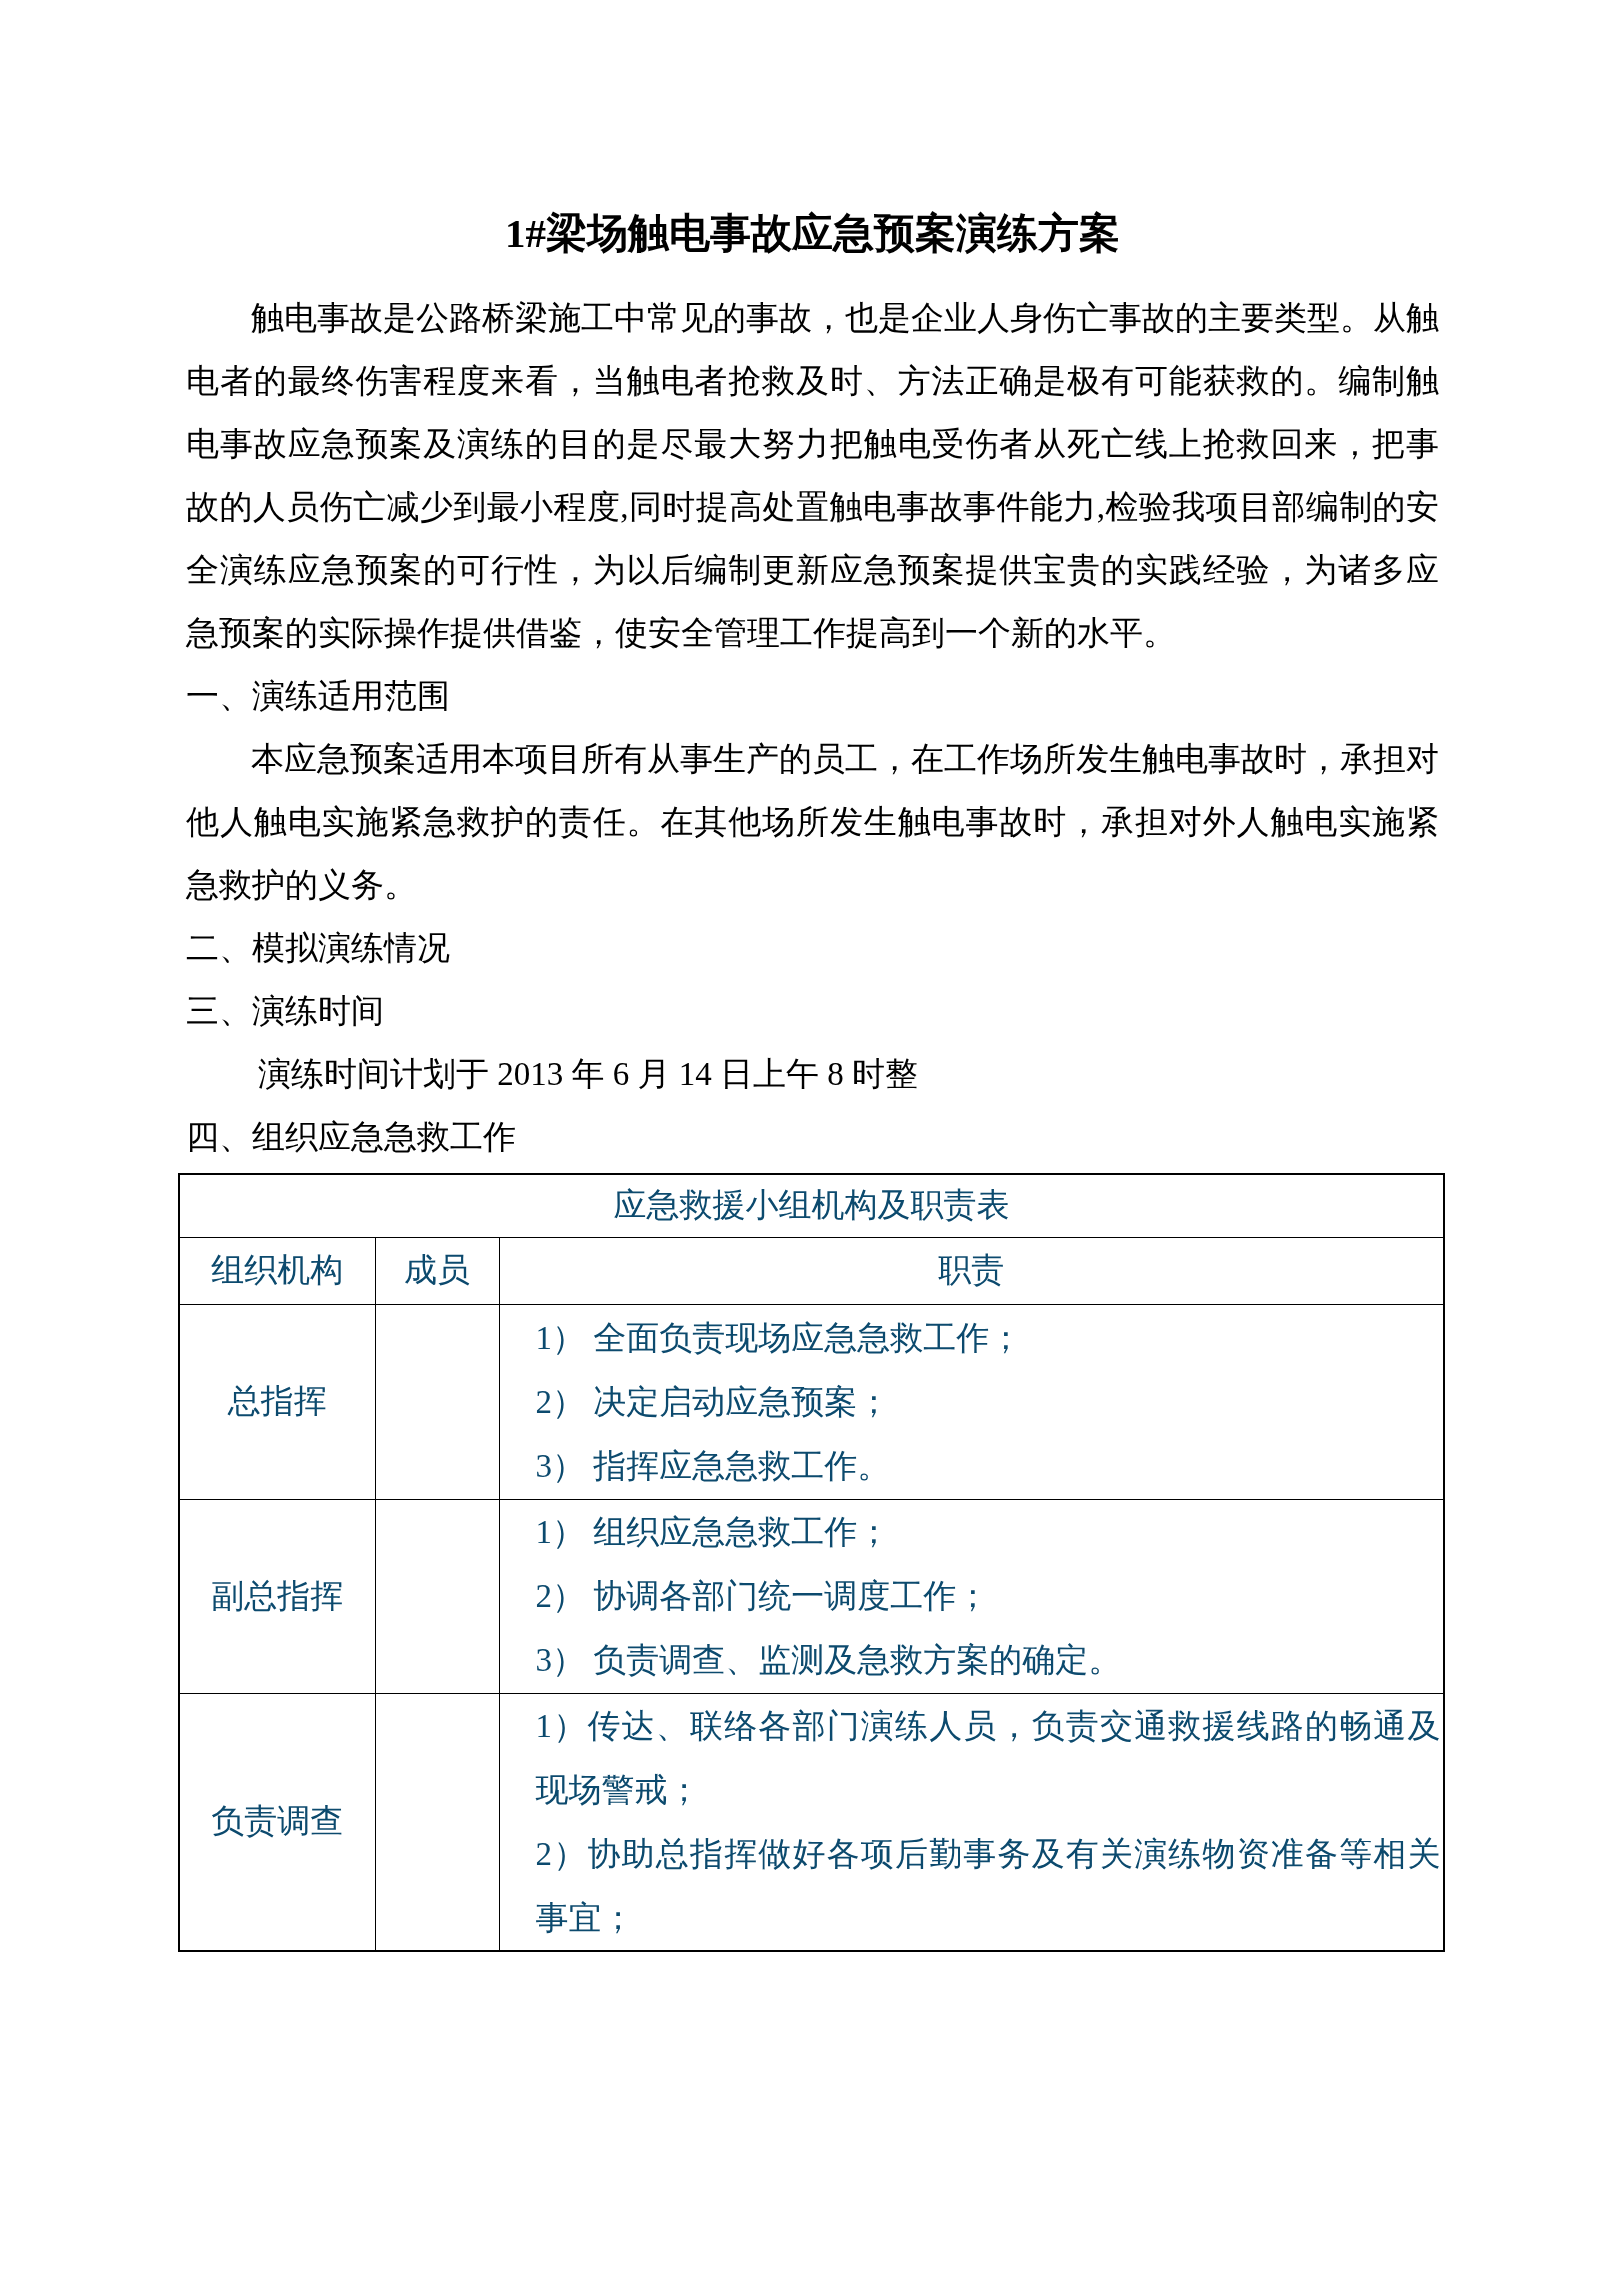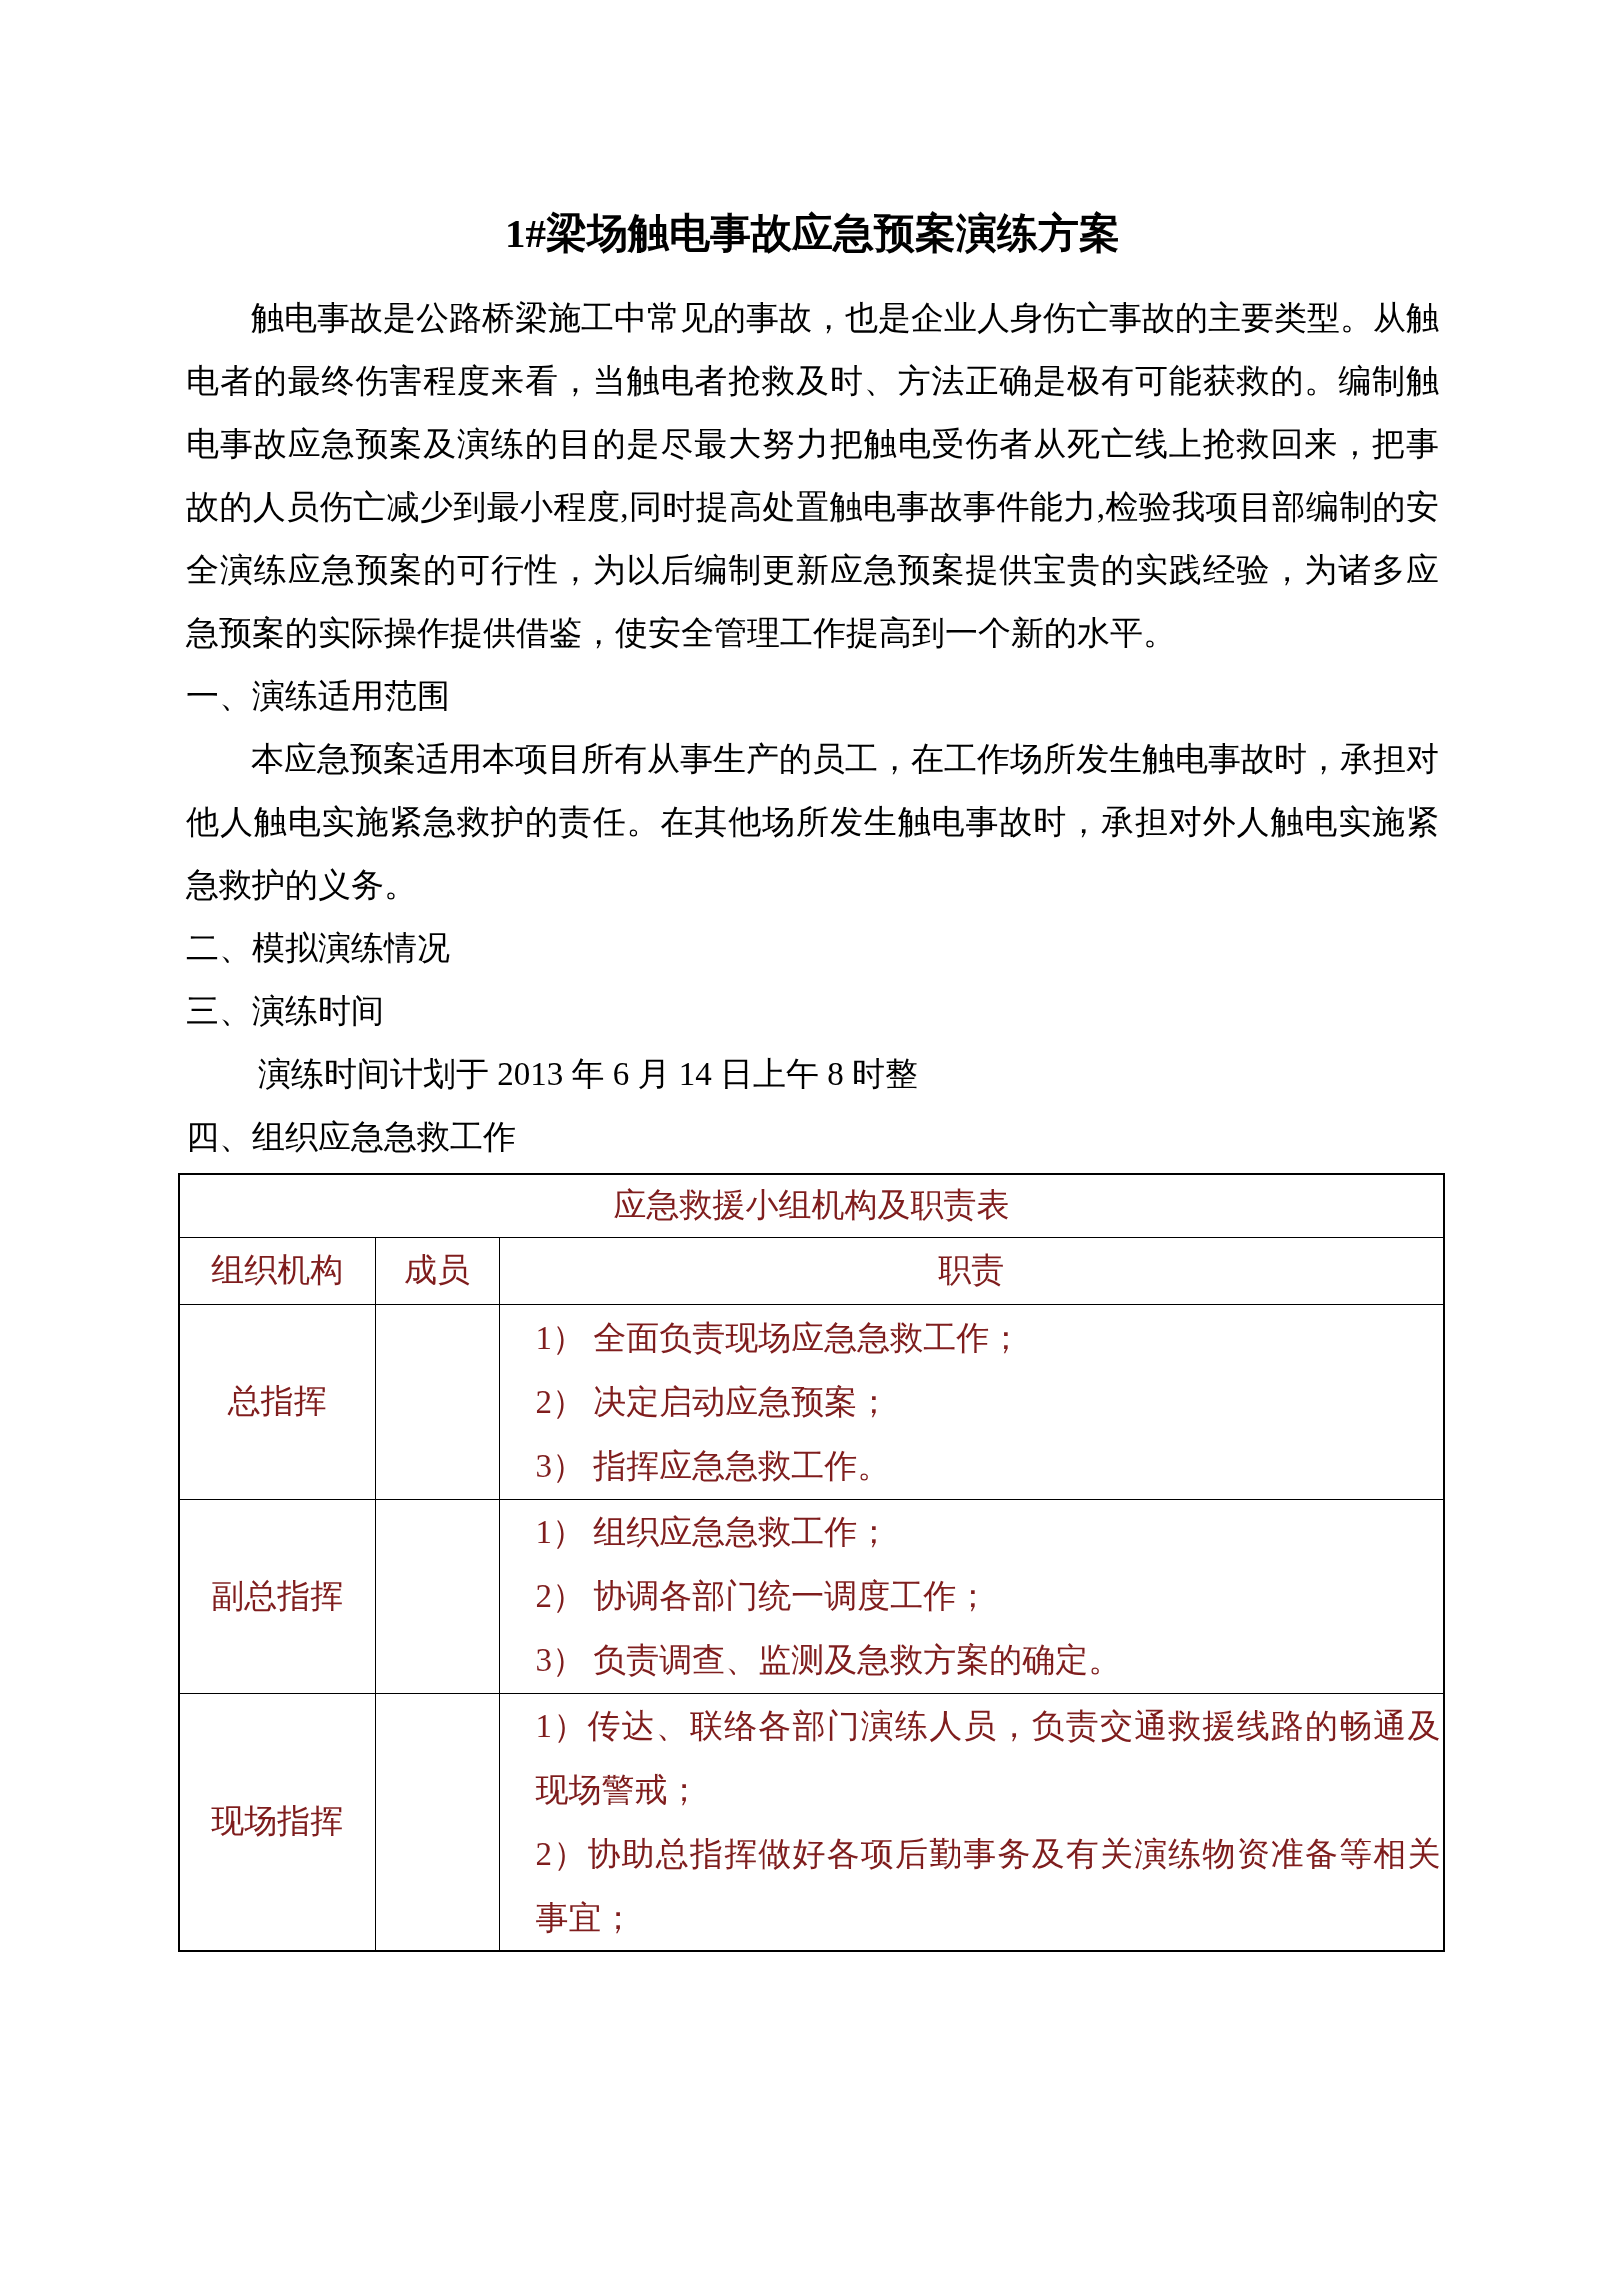--- a/index.html
+++ b/index.html
@@ -40,21 +40,21 @@
     line-height: 63px;
     font-weight: normal;
   }
   .time-line { text-indent: 72px; }
   table.org-table {
     border-collapse: collapse;
     table-layout: fixed;
     width: 1266px;
     margin: 3.9px 0 0 -7.9px;
     font-size: 33px;
-    color: #7f1d1d;
+    color: #0c4a6e;
     padding-left: 12px;
   }
   table.org-table, table.org-table td { border: 1.3px solid #000; }
   table.org-table { border-width: 2px; }
   td.t-title-cell {
     height: 60px;
     text-align: center;
     vertical-align: middle;
   }
   td.t-head-cell {
@@ -127,21 +127,21 @@
         <tr class="row-b">
           <td class="org-cell">副总指挥</td>
           <td class="member-cell"></td>
           <td class="duty-cell">
             <div class="duty">1） 组织应急急救工作；</div>
             <div class="duty">2） 协调各部门统一调度工作；</div>
             <div class="duty">3） 负责调查、监测及急救方案的确定。</div>
           </td>
         </tr>
         <tr class="row-c">
-          <td class="org-cell">现场指挥</td>
+          <td class="org-cell">负责调查</td>
           <td class="member-cell"></td>
           <td class="duty-cell">
             <div class="duty">1）传达、联络各部门演练人员，负责交通救援线路的畅通及现场警戒；</div>
             <div class="duty">2）协助总指挥做好各项后勤事务及有关演练物资准备等相关事宜；</div>
           </td>
         </tr>
       </tbody>
     </table>
 
   </div>

